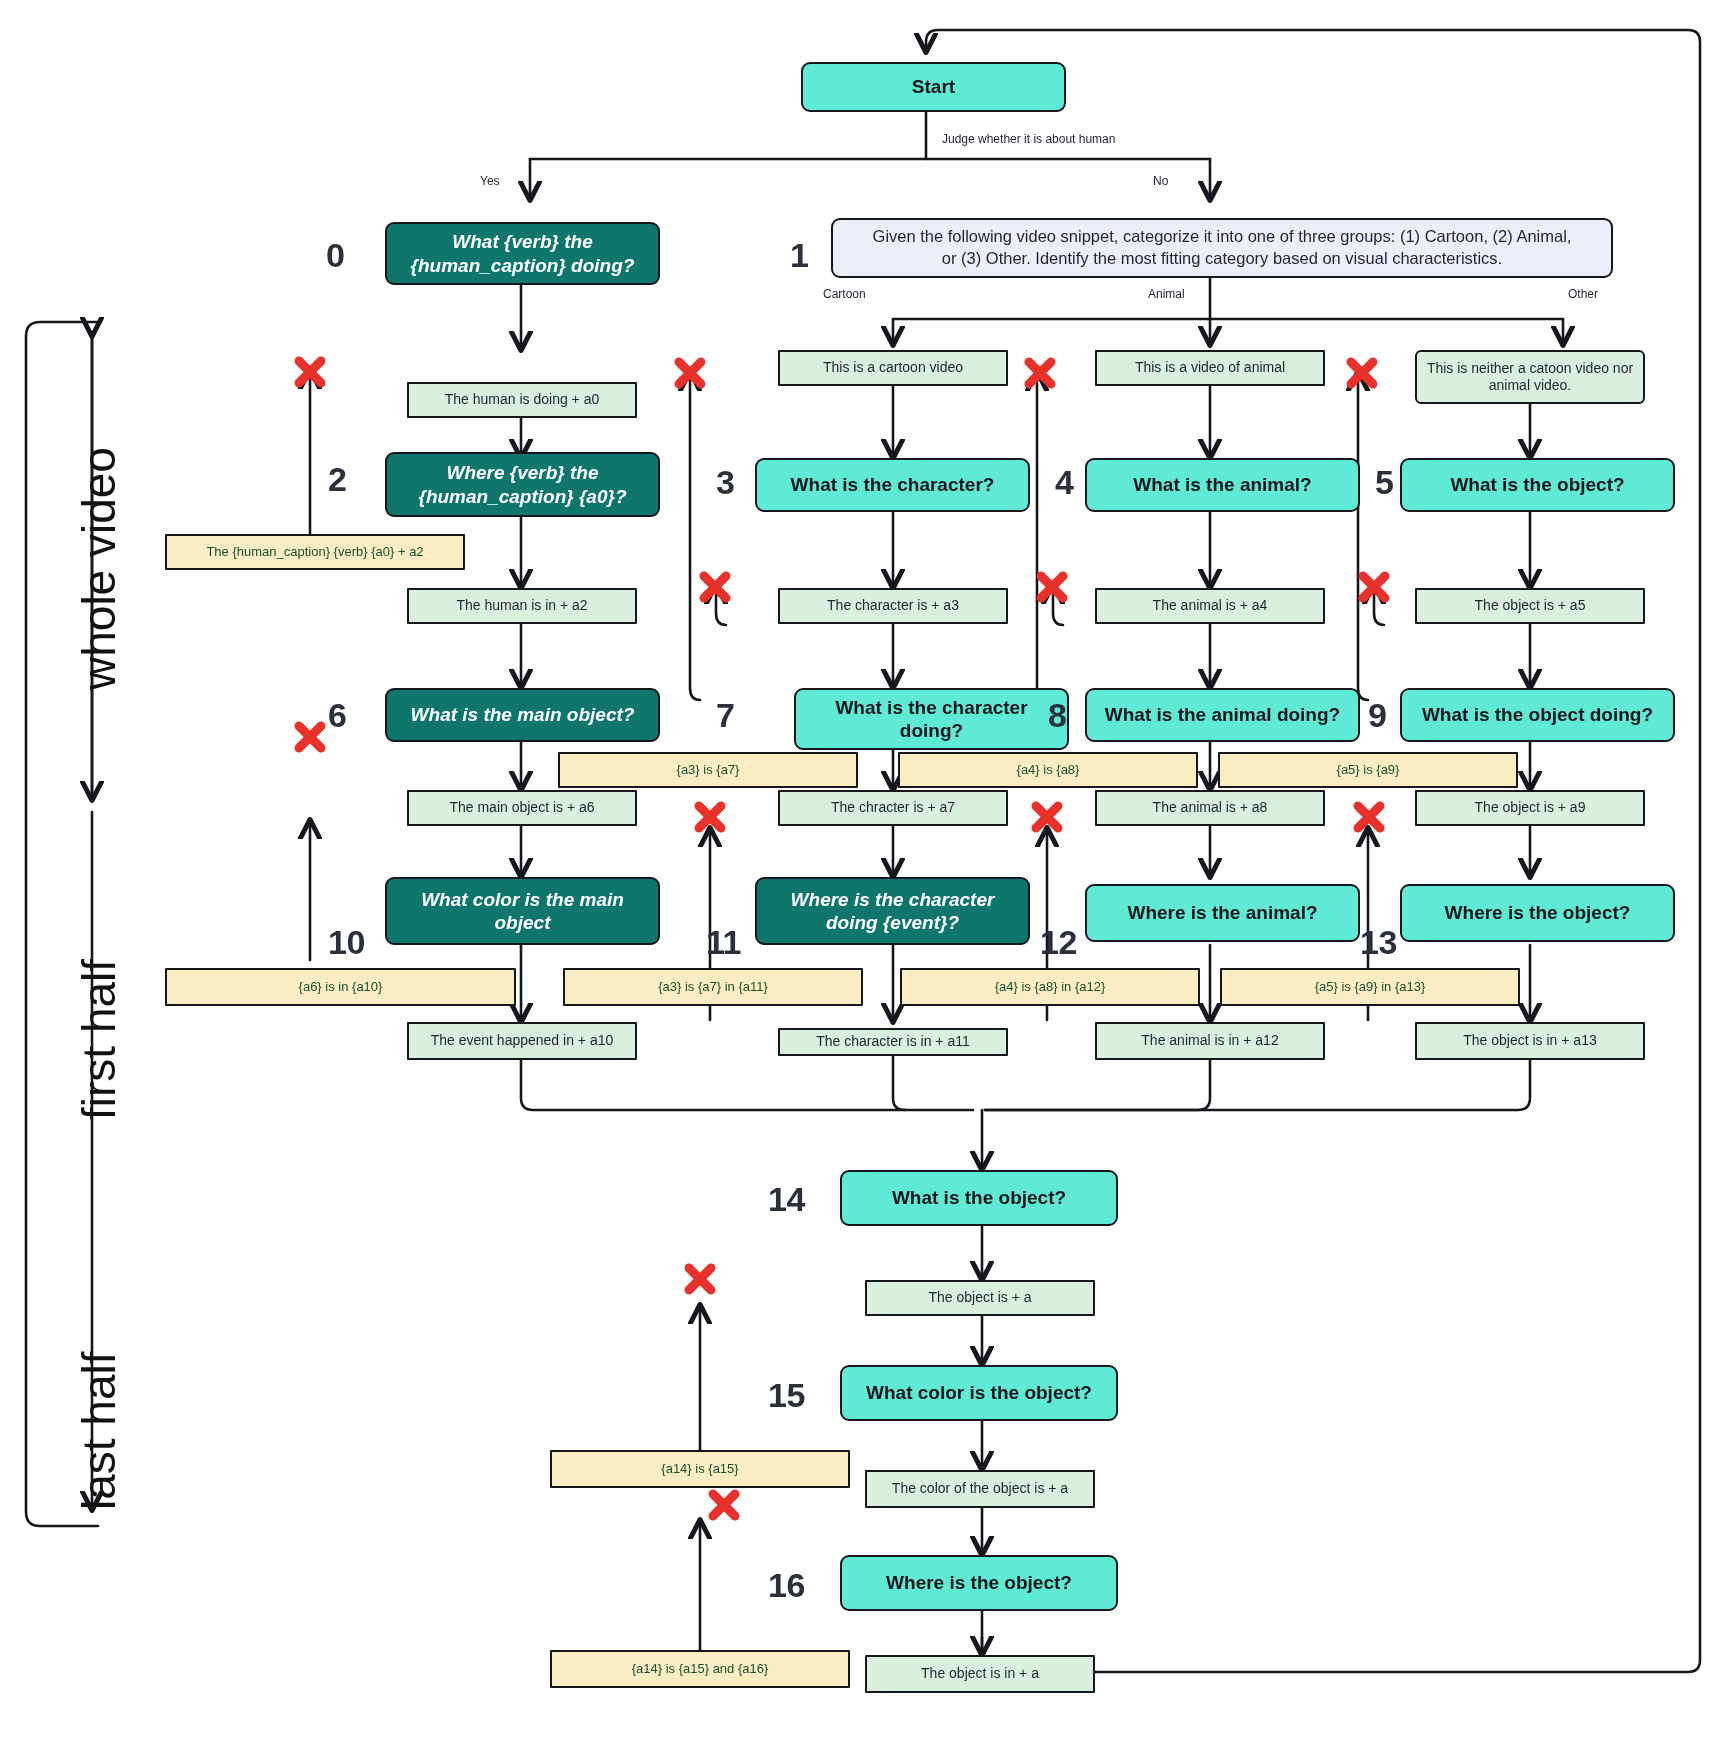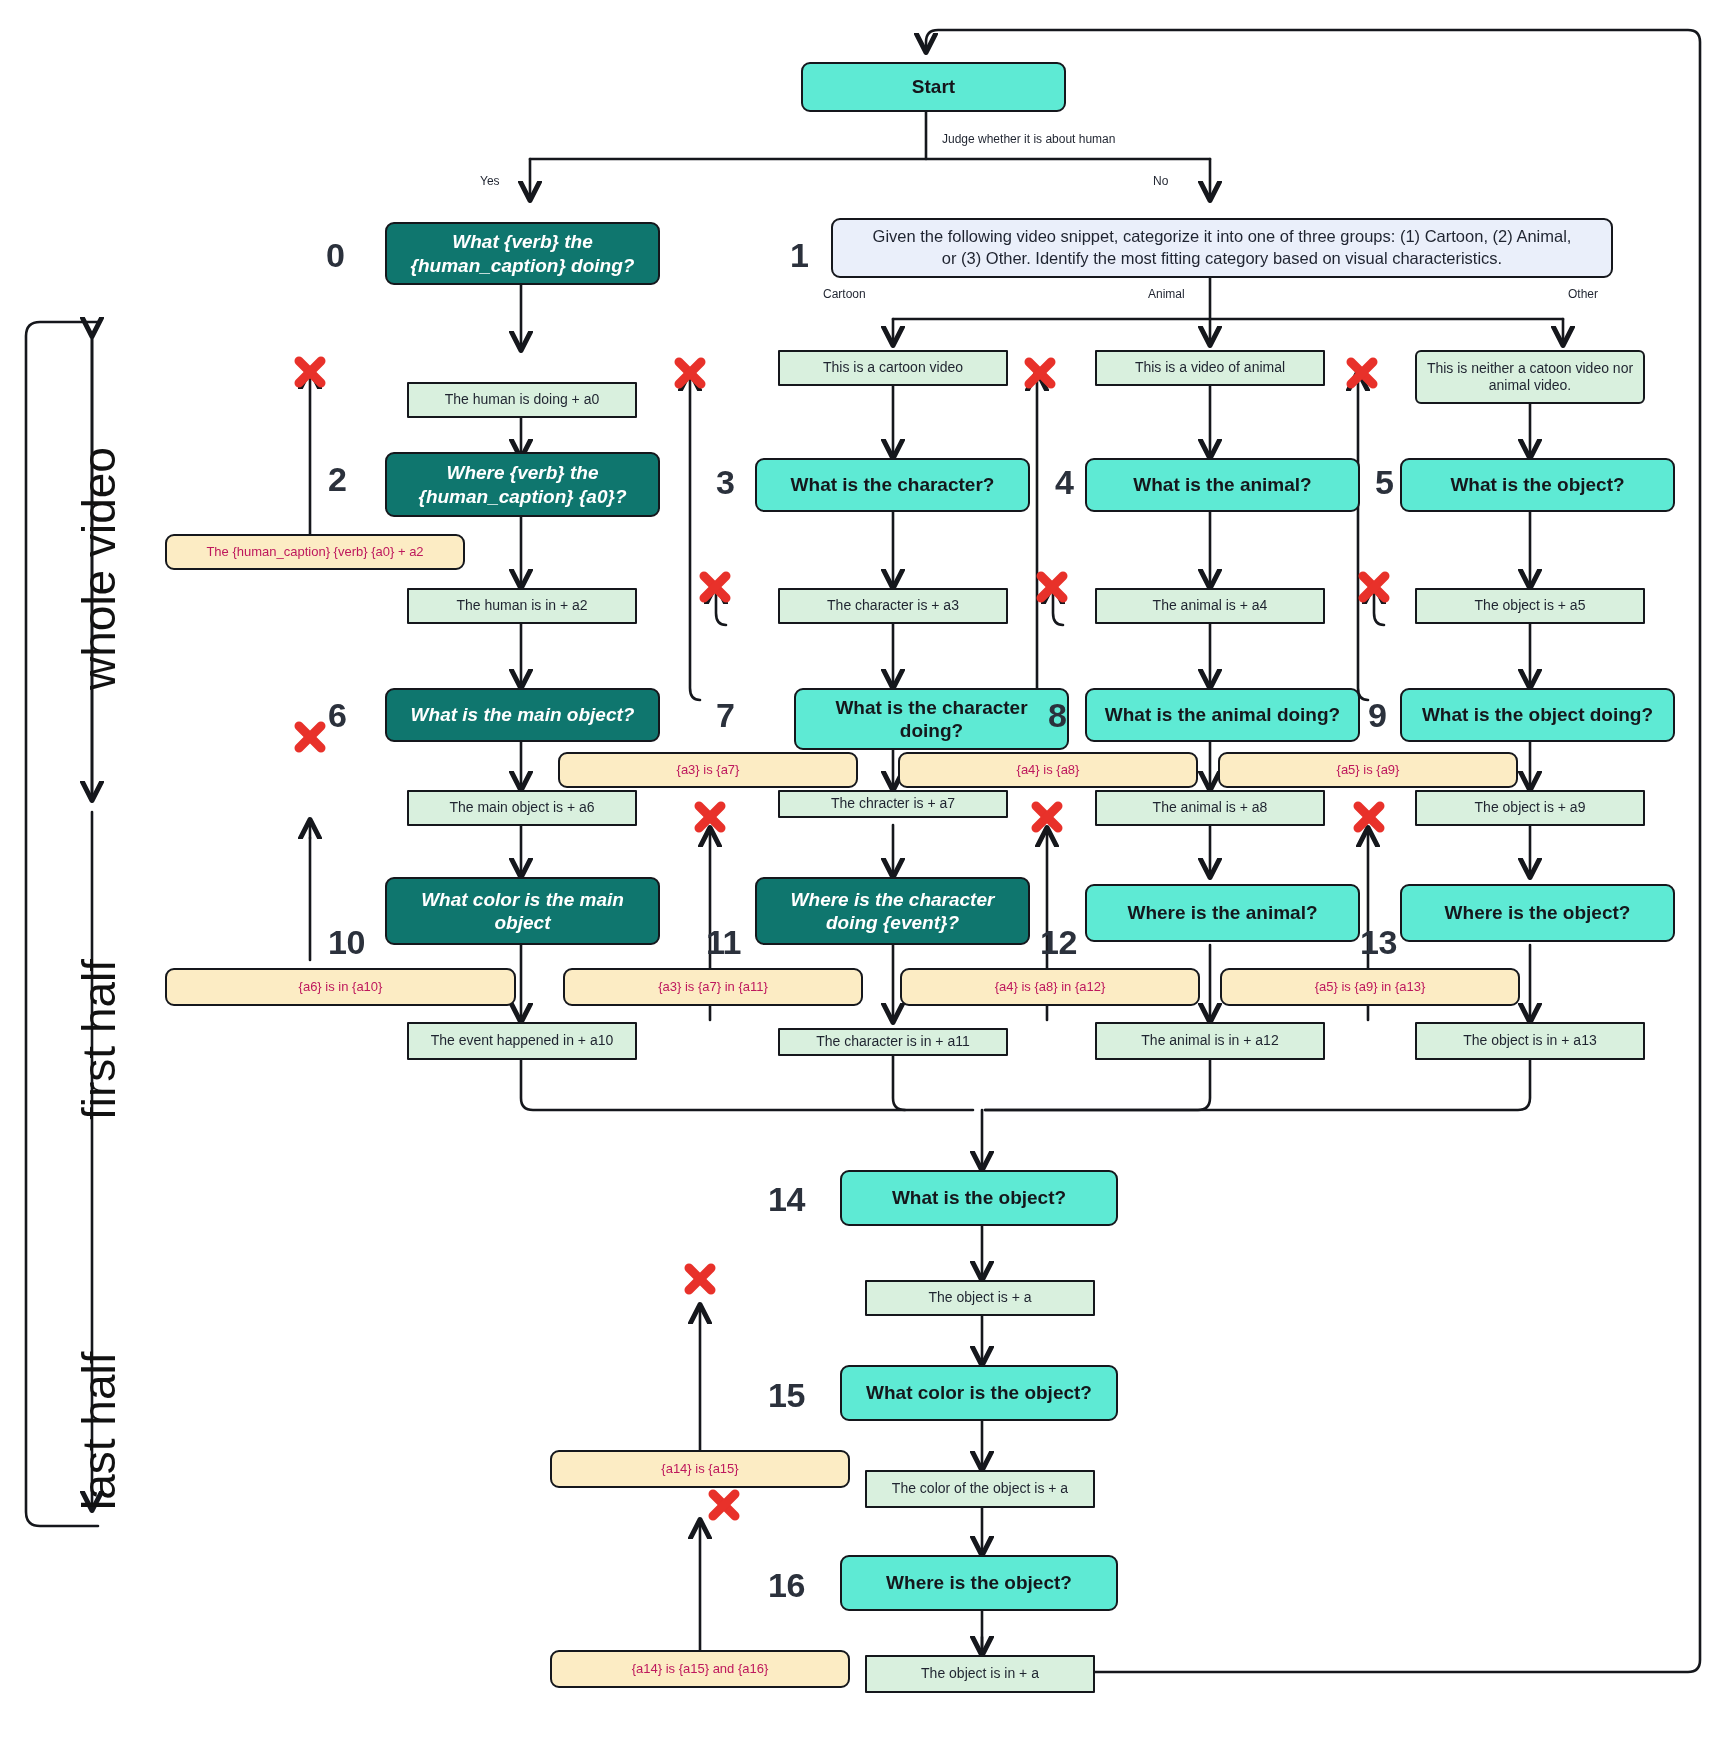--- a/index.html
+++ b/index.html
@@ -11,22 +11,22 @@
         justify-content:center;text-align:center;line-height:1.22;}
 
   
   .q{background:#5eead4;border:2.5px solid #15171c;border-radius:9px;
      font-weight:bold;font-size:19px;color:#15171c;padding:4px 10px;}
   .q.red{background:#0f766e;border-color:#15171c;color:#ffffff;font-style:italic;}
   .prompt{background:#eaeffa;border:2.5px solid #15171c;border-radius:9px;
           font-size:16.5px;font-weight:normal;color:#1f2430;padding:6px 12px;line-height:1.33;}
   .ans{background:#d9f0de;border:2px solid #15171c;border-radius:1px;
        font-size:14px;color:#1f2430;padding:3px 8px;}
-  .tmpl{background:#fcecc4;border:2px solid #15171c;border-radius:9px;
-        font-size:13px;color:#be185d;padding:3px 8px;}
+  .tmpl{background:#fcecc4;border:2px solid #15171c;border-radius:1px;
+        font-size:13px;color:#14532d;padding:3px 8px;}
 
   .idx{position:absolute;font-weight:bold;font-size:34px;color:#2b313c;
        line-height:1;letter-spacing:-0.5px;}
   .edge-label{position:absolute;font-size:12px;color:#1f2430;white-space:nowrap;}
 
   .xmark{position:absolute;width:34px;height:34px;}
   .vlabel{position:absolute;font-size:46px;color:#111;white-space:nowrap;
           transform-origin:0 0;}
 </style>
 </head>
@@ -187,21 +187,21 @@
   <div class="node q" style="left:1085px;top:688px;width:275px;height:54px;">What is the animal doing?</div>
 
   <div class="idx" style="left:1368px;top:698px;">9</div>
   <div class="node q" style="left:1400px;top:688px;width:275px;height:54px;">What is the object doing?</div>
 
   <div class="node tmpl" style="left:558px;top:752px;width:300px;height:36px;">{a3} is {a7}</div>
   <div class="node tmpl" style="left:898px;top:752px;width:300px;height:36px;">{a4} is {a8}</div>
   <div class="node tmpl" style="left:1218px;top:752px;width:300px;height:36px;">{a5} is {a9}</div>
 
   <div class="node ans" style="left:407px;top:790px;width:230px;height:36px;">The main object is + a6</div>
-  <div class="node ans" style="left:778px;top:790px;width:230px;height:28px;">The chracter is + a7</div>
+  <div class="node ans" style="left:778px;top:790px;width:230px;height:36px;">The chracter is + a7</div>
   <div class="node ans" style="left:1095px;top:790px;width:230px;height:36px;">The animal is + a8</div>
   <div class="node ans" style="left:1415px;top:790px;width:230px;height:36px;">The object is + a9</div>
 
   <div class="idx" style="left:328px;top:925px;">10</div>
   <div class="node q red" style="left:385px;top:877px;width:275px;height:68px;">What color is the main object</div>
 
   <div class="idx" style="left:706px;top:925px;">11</div>
   <div class="node q red" style="left:755px;top:877px;width:275px;height:68px;">Where is the character doing {event}?</div>
 
   <div class="idx" style="left:1040px;top:925px;">12</div>

